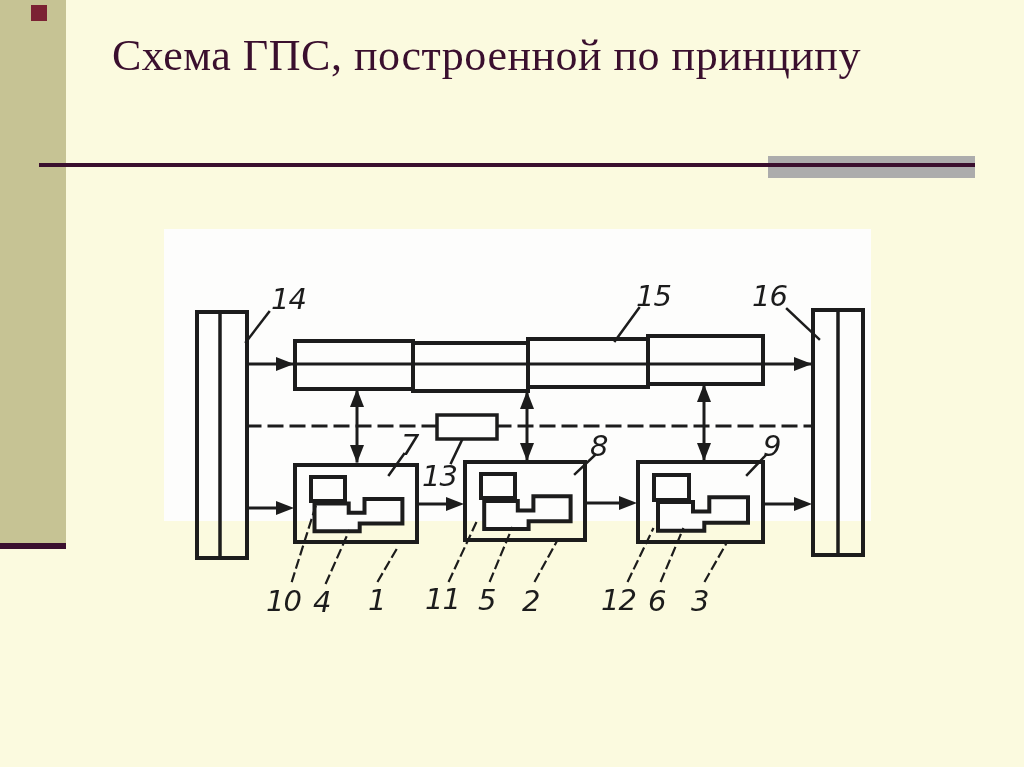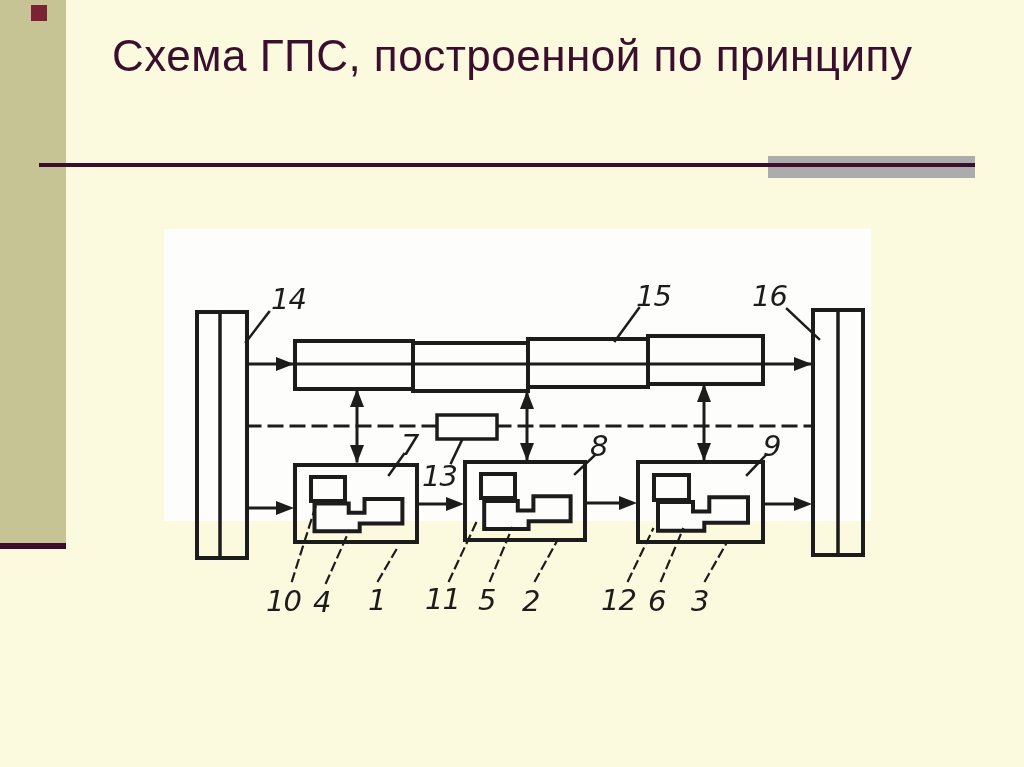--- a/index.html
+++ b/index.html
@@ -10,21 +10,21 @@
   body{width:1024px;height:767px;overflow:hidden;background:var(--bg);
        font-family:"Liberation Sans",sans-serif;}
   .slide{position:relative;width:1024px;height:767px;background:var(--bg);}
 
   .side-band{position:absolute;left:0;top:0;width:66px;height:543px;
              background:var(--band);border-bottom:6px solid var(--accent);}
   .corner-square{position:absolute;left:31px;top:5px;width:16px;height:16px;
                  background:var(--square);}
 
   .title{position:absolute;left:112px;top:26px;width:830px;
-         font-family:Liberation Sans, sans-serif;font-size:44px;line-height:60px;
+         font-family:Liberation Serif, serif;font-size:44px;line-height:60px;
          color:var(--accent);font-weight:normal;letter-spacing:.5px;}
   .title .line{white-space:nowrap;}
 
   .title-rule{position:absolute;left:39px;top:163px;width:936px;height:4px;
               background:var(--accent);z-index:3;}
   .gray-block{position:absolute;left:768px;top:156px;width:207px;height:22px;
               background:var(--gray);z-index:2;}
 
   .panel{position:absolute;left:164px;top:229px;width:707px;height:292px;
          background:var(--panel);}

